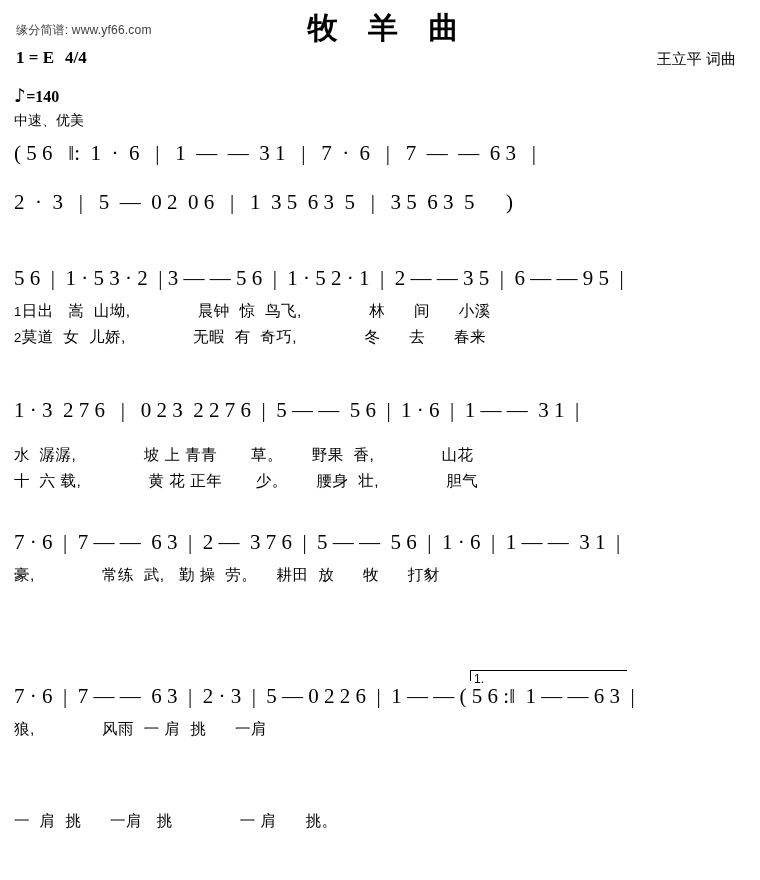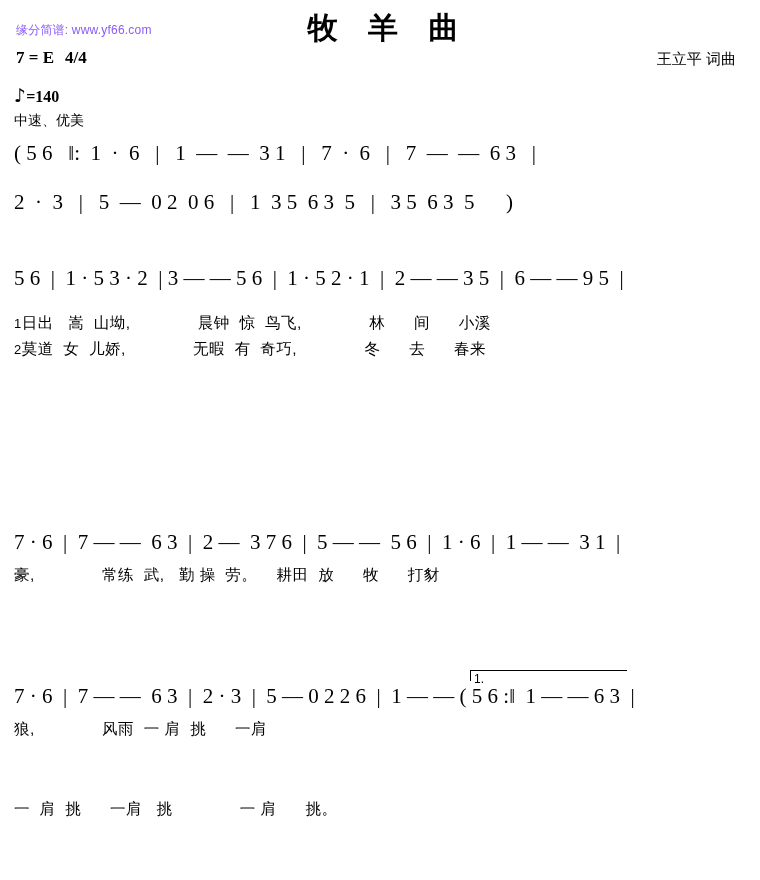--- a/index.html
+++ b/index.html
@@ -19,21 +19,21 @@
     position: relative;
     width: 760px;
     height: 880px;
   }
   .watermark {
     position: absolute;
     left: 16px;
     top: 22px;
     font-family: "Liberation Sans", sans-serif;
     font-size: 12px;
-    color: #8b5cf6;
+    color: #404040;
     letter-spacing: 0.2px;
   }
   .title {
     position: absolute;
     left: 8px;
     top: 8px;
     width: 760px;
     text-align: center;
     font-family: "DejaVu Serif", serif;
     font-size: 30px;
@@ -116,55 +116,60 @@
 </head>
 <body>
 
 <div class="page">
 
   <div class="watermark">缘分简谱: www.yf66.com</div>
 
   <div class="title">牧 羊 曲</div>
 
   <div class="key-sig">
-    <span>7 = E</span><span class="meter">4/4</span>
+    <span>1 = E</span><span class="meter">4/4</span>
   </div>
 
   <div class="composer">王立平 词曲</div>
 
   <div class="tempo">
     <span class="note-glyph">♪</span><span>=140</span>
   </div>
 
   <div class="mood">中速、优美</div>
 
   <div class="system" style="top:133px;">
     <div class="notes-line">( 5 6   ‖:  1  ·  6   |   1  —  —  3 1   |   7  ·  6   |   7  —  —  6 3   |</div>
   </div>
 
   <div class="system" style="top:182px;">
     <div class="notes-line">2  ·  3   |   5  —  0 2  0 6   |   1  3 5  6 3  5   |   3 5  6 3  5      )</div>
   </div>
 
   <div class="system" style="top:258px;">
     <div class="notes-line">5 6  |  1 · 5 3 · 2  | 3 — — 5 6  |  1 · 5 2 · 1  |  2 — — 3 5  |  6 — — 9 5  |</div>
-    <div class="lyric-line" style="margin-top:12px;"><span class="verse-num">1</span><span>日出   嵩  山坳,              晨钟  惊  鸟飞,              林      间      小溪</span></div>
+    <div class="lyric-line" style=""><span class="verse-num">1</span><span>日出   嵩  山坳,              晨钟  惊  鸟飞,              林      间      小溪</span></div>
     <div class="lyric-line"><span class="verse-num">2</span><span>莫道  女  儿娇,              无暇  有  奇巧,              冬      去      春来</span></div>
   </div>
 
+  <div class="system" style="top:390px;">
+    <div class="notes-line">1 · 3  2 7 6   |   0 2 3  2 2 7 6  |  5 — —  5 6  |  1 · 6  |  1 — —  3 1  |</div>
+    <div class="lyric-line" style="margin-top:12px;"><span>水  潺潺,              坡 上 青青       草。      野果  香,              山花</span></div>
+    <div class="lyric-line"><span>十  六 载,              黄 花 正年       少。      腰身  壮,              胆气</span></div>
+  </div>
 
   <div class="system" style="top:522px;">
     <div class="notes-line">7 · 6  |  7 — —  6 3  |  2 —  3 7 6  |  5 — —  5 6  |  1 · 6  |  1 — —  3 1  |</div>
     <div class="lyric-line"><span>豪,              常练  武,   勤 操  劳。    耕田  放      牧      打豺</span></div>
   </div>
 
   <div class="system" style="top:654px;">
     <div class="ending-bracket" style="left:470px; top:16px; width:156px;"></div>
     <div style="position:absolute; left:474px; top:18px; font-size:12px; font-family:'Liberation Sans', sans-serif;">1.</div>
     <div class="notes-line" style="margin-top:22px;">7 · 6  |  7 — —  6 3  |  2 · 3  |  5 — 0 2 2 6  |  1 — — ( 5 6 :‖  1 — — 6 3  |</div>
     <div class="lyric-line"><span>狼,              风雨  一 肩  挑      一肩</span></div>
   </div>
 
   <div class="system" style="top:796px;">
-    <div class="lyric-line" style=""><span>一  肩  挑      一肩   挑              一 肩      挑。</span></div>
+    <div class="lyric-line" style="margin-top:12px;"><span>一  肩  挑      一肩   挑              一 肩      挑。</span></div>
   </div>
 
 </div>
 
 </body></html>

